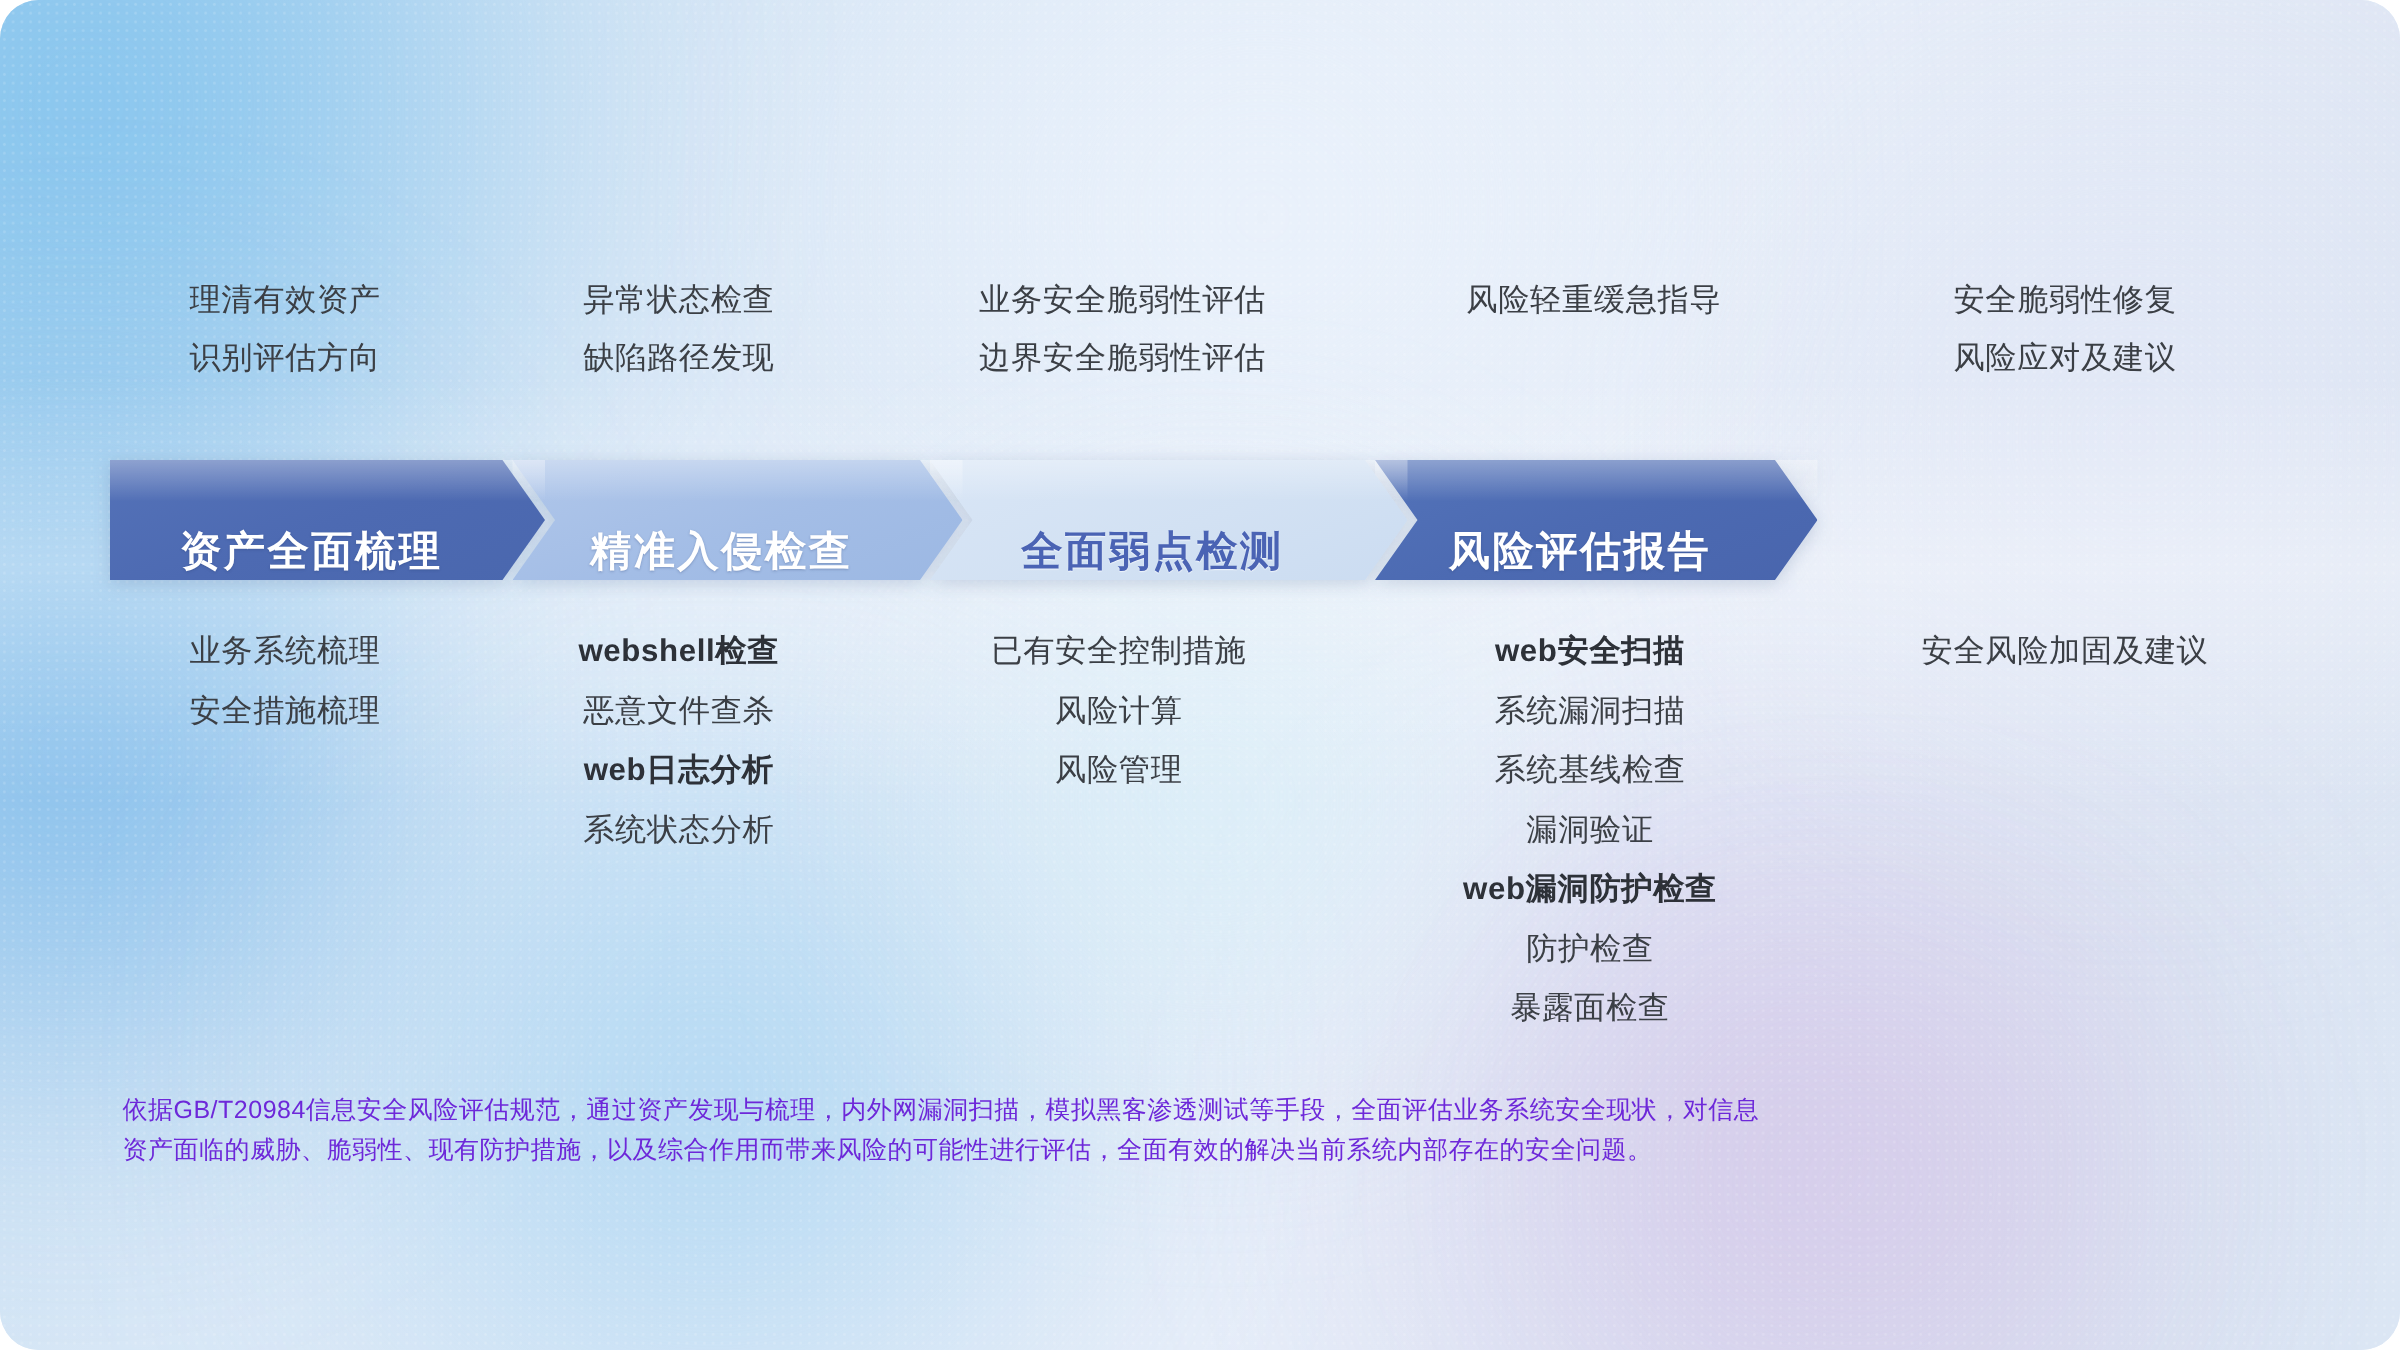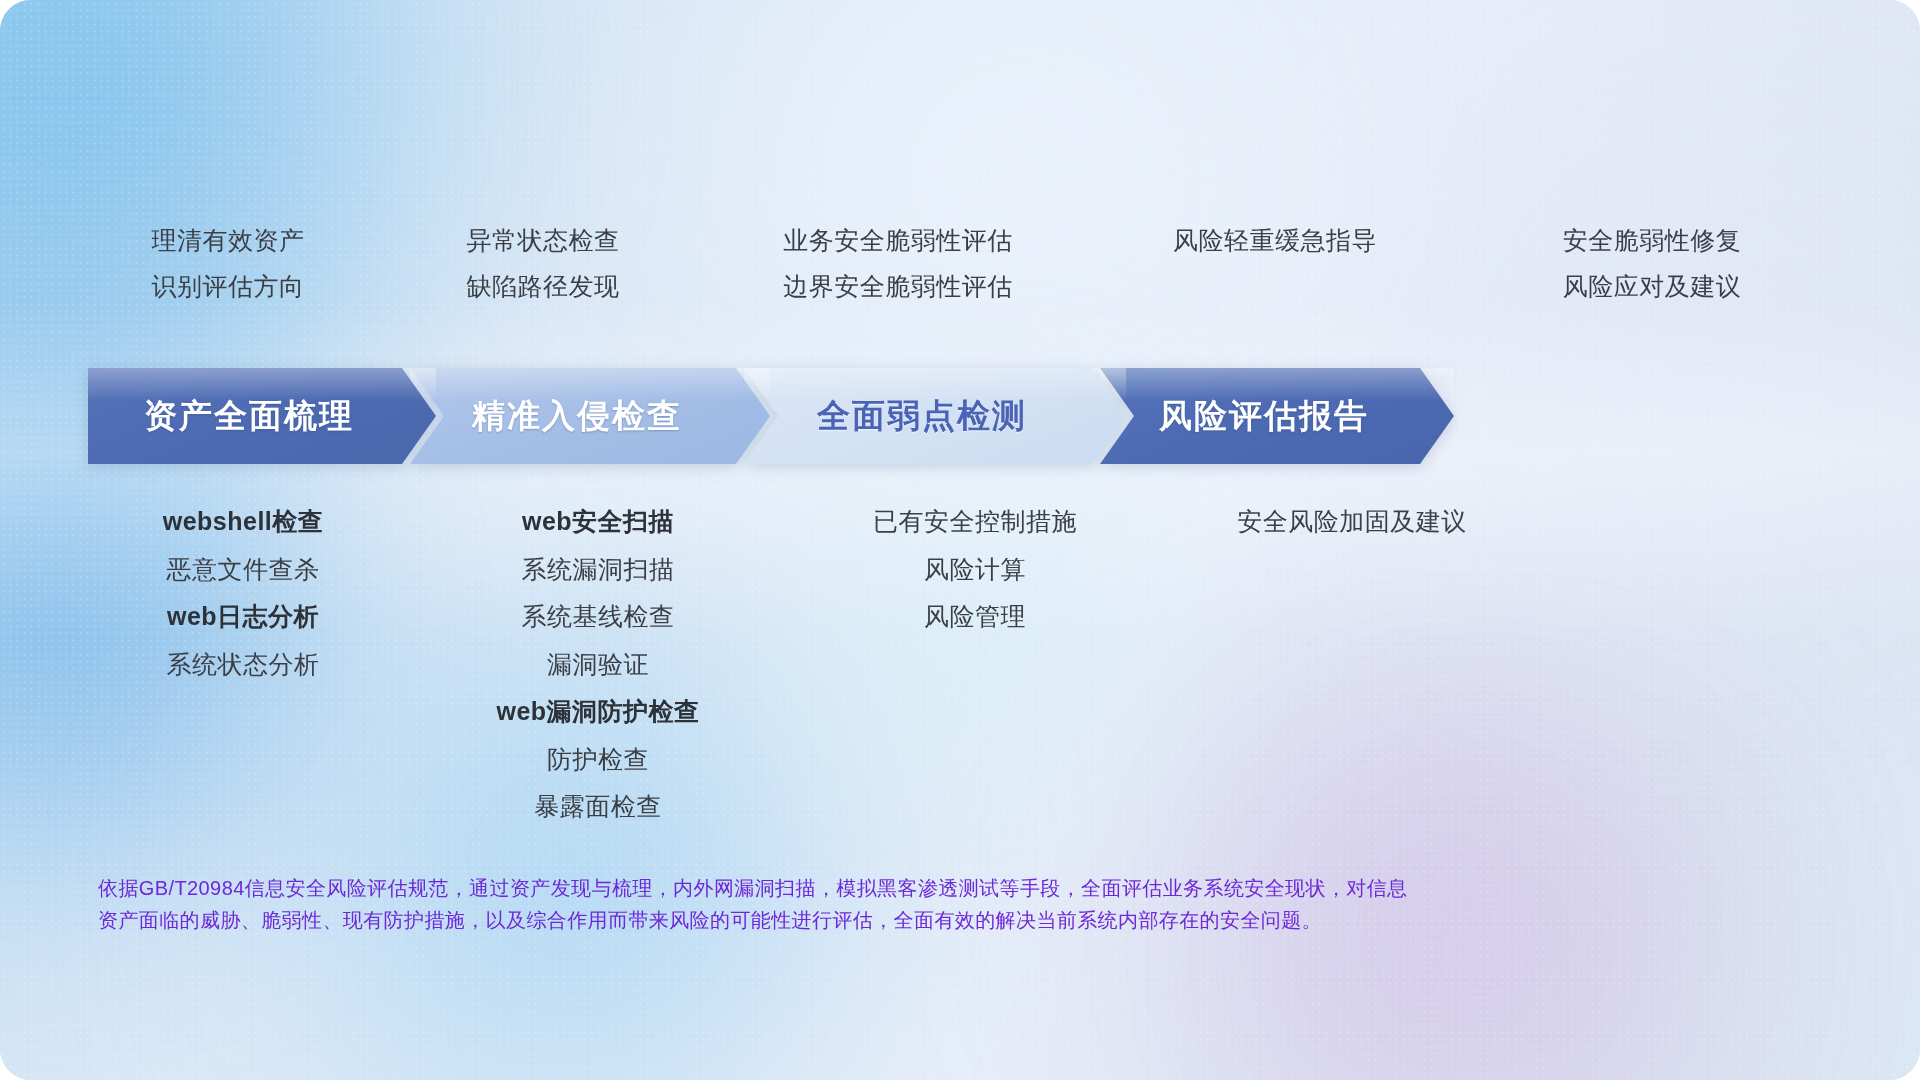--- a/index.html
+++ b/index.html
@@ -110,21 +110,21 @@
     top: 368px;
     width: 1744px;
     height: 96px;
     display: flex;
     filter: drop-shadow(0 3px 7px rgba(90,115,160,.26));
   }
   .chev {
     position: relative;
     height: 96px;
     display: flex;
-    align-items: center;
+    align-items: flex-end;
     justify-content: center;
     margin-right: -26px;
     box-sizing: border-box;
   }
   .chev .face {
     position: absolute; inset: 0;
     clip-path: polygon(0 0, calc(100% - 34px) 0, 100% 50%, calc(100% - 34px) 100%, 0 100%);
   }
   .chev.head .face {
     clip-path: polygon(0 0, calc(100% - 34px) 0, 100% 50%, calc(100% - 34px) 100%, 0 100%);
@@ -249,44 +249,48 @@
       <div class="chev c5 notch" style="width:354px">
         <div class="face"></div>
         <div class="gloss"></div>
         <div class="label">风险评估报告</div>
       </div>
 
     </div>
 
     <div class="cols bottom-band">
 
+      <div class="col" style="width:300px">
+        <div class="bottom-item">业务系统梳理</div>
+        <div class="bottom-item">安全措施梳理</div>
+      </div>
 
       <div class="col" style="width:330px">
         <div class="bottom-item first">webshell检查</div>
         <div class="bottom-item">恶意文件查杀</div>
         <div class="bottom-item first">web日志分析</div>
         <div class="bottom-item">系统状态分析</div>
+      </div>
+
+      <div class="col" style="width:374px">
+        <div class="bottom-item">已有安全控制措施</div>
+        <div class="bottom-item">风险计算</div>
+        <div class="bottom-item">风险管理</div>
       </div>
 
       <div class="col" style="width:380px">
         <div class="bottom-item first">web安全扫描</div>
         <div class="bottom-item">系统漏洞扫描</div>
         <div class="bottom-item">系统基线检查</div>
         <div class="bottom-item">漏洞验证</div>
         <div class="bottom-item first">web漏洞防护检查</div>
         <div class="bottom-item">防护检查</div>
         <div class="bottom-item">暴露面检查</div>
       </div>
 
-      <div class="col" style="width:374px">
-        <div class="bottom-item">已有安全控制措施</div>
-        <div class="bottom-item">风险计算</div>
-        <div class="bottom-item">风险管理</div>
-      </div>
-
       <div class="col" style="width:380px">
         <div class="bottom-item">安全风险加固及建议</div>
       </div>
 
     </div>
 
     <div class="footer">
       <span class="footer-line">依据GB/T20984信息安全风险评估规范，通过资产发现与梳理，内外网漏洞扫描，模拟黑客渗透测试等手段，全面评估业务系统安全现状，对信息</span>
       <span class="footer-line">资产面临的威胁、脆弱性、现有防护措施，以及综合作用而带来风险的可能性进行评估，全面有效的解决当前系统内部存在的安全问题。</span>
     </div>

